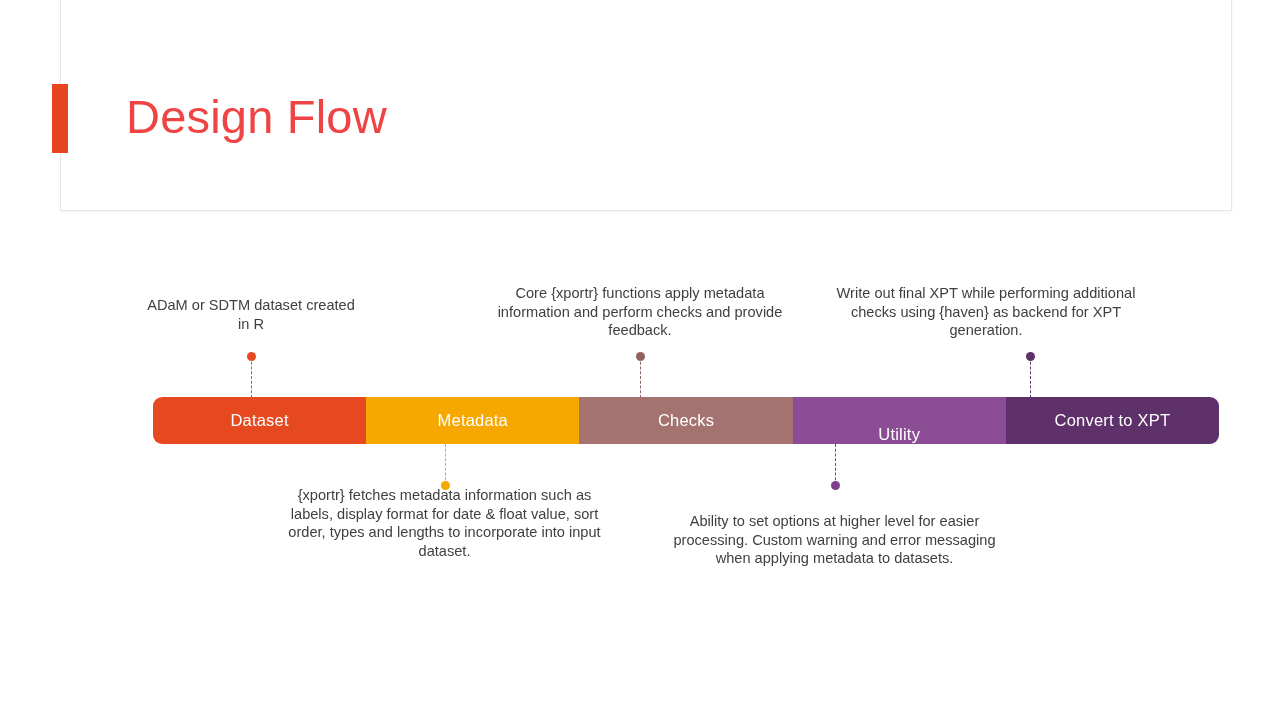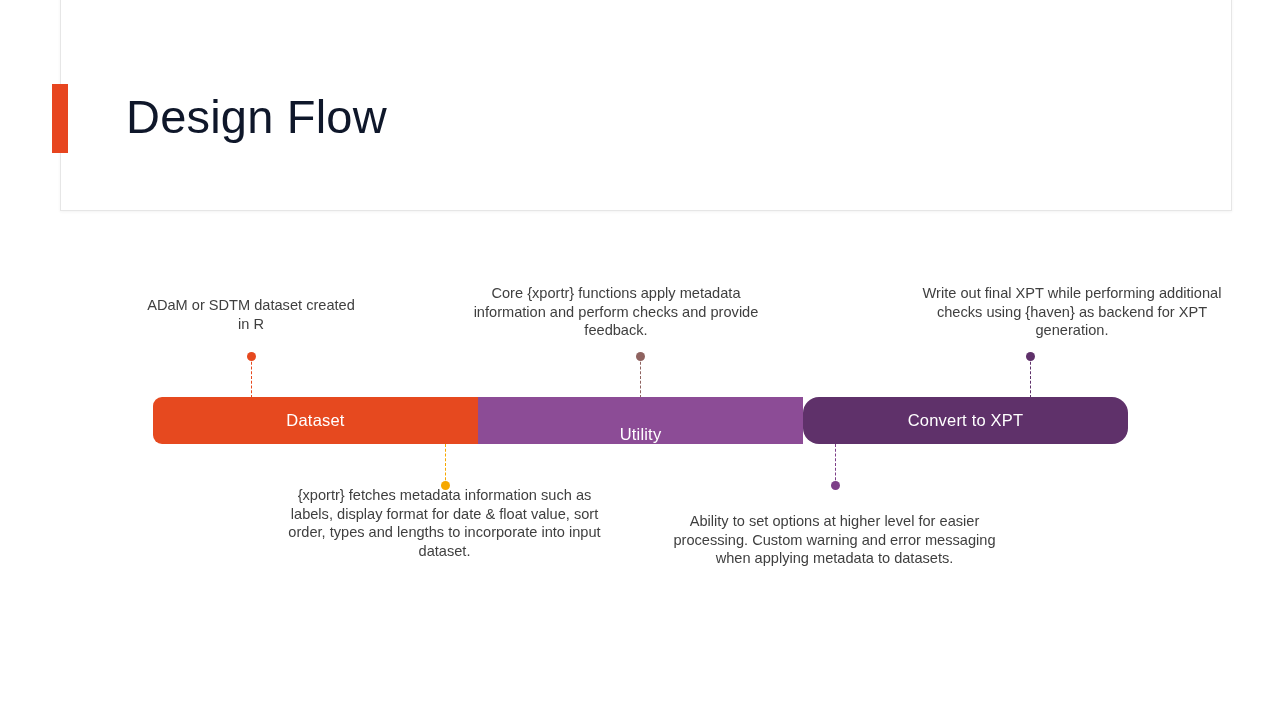--- a/index.html
+++ b/index.html
@@ -35,31 +35,31 @@
     width: 16px;
     height: 69px;
   }
   #page-title {
     position: absolute;
     left: 126px;
     top: 85px;
     font-size: 47px;
     font-weight: 300;
     letter-spacing: 0.2px;
-    color: #0f172a;
+    color: #ef4444;
     white-space: nowrap;
     line-height: 64px;
   }
 
   
   #flow-bar {
     position: absolute;
     left: 153px;
     top: 397px;
-    width: 975px;
+    width: 1066px;
     height: 47px;
     display: flex;
     border-radius: 9px;
     overflow: hidden;
   }
   .flow-segment {
     flex: 1 1 0;
     display: flex;
     align-items: center;
     justify-content: center;
@@ -107,23 +107,23 @@
 <body>
 
 <div id="title-card" style="border-color: rgb(230, 230, 230);"></div>
 
 <div id="title-accent" style="background: rgb(231, 69, 31);"></div>
 
 <div id="page-title">Design Flow</div>
 
 <div class="callout" id="callout-dataset" style="left:146px; top:296px; width:210px;">ADaM or SDTM dataset created in R</div>
 
-<div class="callout" id="callout-checks" style="left:456px; top:284px; width:320px;">Core {xportr} functions apply metadata information and perform checks and provide feedback.</div>
+<div class="callout" id="callout-checks" style="left:480px; top:284px; width:320px;">Core {xportr} functions apply metadata information and perform checks and provide feedback.</div>
 
-<div class="callout" id="callout-convert" style="left:917px; top:284px; width:310px;">Write out final XPT while performing additional checks using {haven} as backend for XPT generation.</div>
+<div class="callout" id="callout-convert" style="left:831px; top:284px; width:310px;">Write out final XPT while performing additional checks using {haven} as backend for XPT generation.</div>
 
 <div class="callout" id="callout-metadata" style="left:282px; top:486px; width:325px;">{xportr} fetches metadata information such as labels, display format for date &amp; float value, sort order, types and lengths to incorporate into input dataset.</div>
 
 <div class="callout" id="callout-utility" style="left:672px; top:512px; width:325px;">Ability to set options at higher level for easier processing. Custom warning and error messaging when applying metadata to datasets.</div>
 
 <div class="connector up" id="conn-dataset" style="left: 251px; top: 357px; height: 41px; color: rgb(230, 73, 31);">
   <span class="stem"></span>
   <span class="node"></span>
 </div>
 
@@ -144,19 +144,25 @@
 
 <div class="connector down" id="conn-utility" style="left: 835px; top: 444px; height: 41px; color: rgb(125, 63, 136);">
   <span class="stem"></span>
   <span class="node"></span>
 </div>
 
 <div id="flow-bar">
   <div class="flow-segment" style="background: rgb(230, 73, 31);">
     <span>Dataset</span>
   </div>
+  <div class="flow-segment" style="background: rgb(246, 168, 0);">
+    <span>Metadata</span>
+  </div>
+  <div class="flow-segment" style="background: rgb(164, 115, 111);">
+    <span>Checks</span>
+  </div>
   <div class="flow-segment" style="background: rgb(140, 76, 150); align-items: flex-end;">
     <span>Utility</span>
   </div>
-  <div class="flow-segment" style="background: rgb(95, 49, 106); border-radius: 16px;">
+  <div class="flow-segment" style="background: rgb(95, 49, 106);">
     <span>Convert to XPT</span>
   </div>
 </div>
 
 </body></html>

